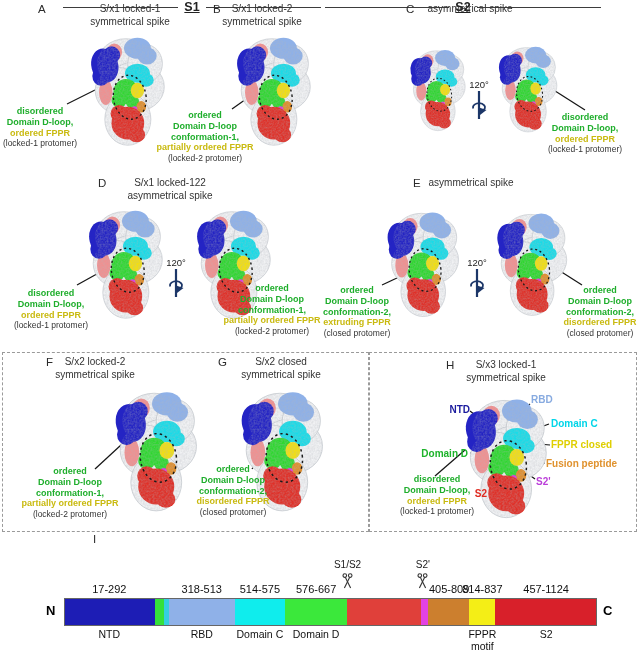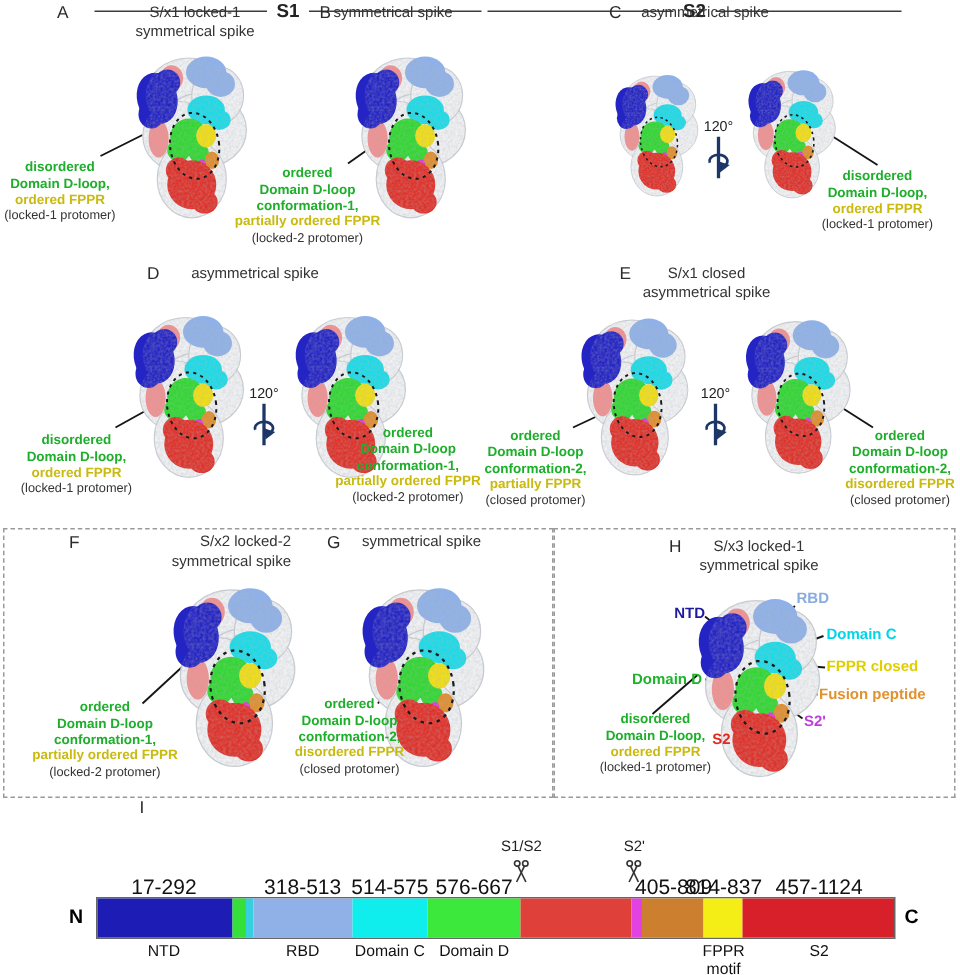--- a/index.html
+++ b/index.html
@@ -14,24 +14,24 @@
   .annotation .ln-plain{font-weight:normal;font-size:8.5px;}
   .rot-icon{position:absolute;width:34px;text-align:center;}
   .rot-icon .deg{font-size:9.5px;color:#222;display:block;margin-bottom:1px;}
   .domain-label{position:absolute;font-size:10px;font-weight:bold;white-space:nowrap;}
   .domain-label.r{transform:translateX(-100%);}
   .dashed-box{position:absolute;border:1.5px dashed #9a9a9a;}
   #overlay{position:absolute;left:0;top:0;pointer-events:none;}
   .ptr{stroke:#151515;stroke-width:1.25;}
   .bracket{position:absolute;top:549;display:flex;align-items:center;gap:6px;}
   .bracket .bline{flex:1;border-top:1.8px solid #3d3d3d;height:0;}
-  .bracket .blabel{font-weight:bold;font-size:12.5px;color:#222;}
+  .bracket .blabel{font-weight:bold;font-size:12.5px;color:#222;text-decoration:underline;}
   .cleave-label{position:absolute;font-size:10px;color:#222;transform:translateX(-50%);white-space:nowrap;}
   .scissors{position:absolute;}
-  .num{position:absolute;font-size:14px;color:#111;transform:translateX(-50%);white-space:nowrap;}
+  .num{position:absolute;font-size:11px;color:#111;transform:translateX(-50%);white-space:nowrap;}
   .seg-label{position:absolute;font-size:10.5px;line-height:11.5px;color:#111;
              transform:translateX(-50%);text-align:center;white-space:nowrap;}
   #bar{position:absolute;left:64px;top:598px;width:533px;height:28px;
        border:1px solid #666;display:flex;box-sizing:border-box;}
   .bar-seg{height:100%;}
   .terminus{position:absolute;font-weight:bold;font-size:13px;color:#000;}
   .schem-letter{position:absolute;font-size:11.5px;color:#2b2b2b;}
 </style>
 </head>
 <body>
@@ -161,20 +161,21 @@
       <use href="#spike-shape"></use>
     </svg>
     <div class="annotation" style="left: -35px; top: 106px;">
       <div class="ln-green" style="color: rgb(31, 174, 44);">disordered</div>
       <div class="ln-green" style="color: rgb(31, 174, 44);">Domain D-loop,</div>
       <div class="ln-yellow" style="color: rgb(201, 186, 16);">ordered FPPR</div>
       <div class="ln-plain" style="color: rgb(51, 51, 51);">(locked-1 protomer)</div>
     </div>
     <div class="panel-letter" style="left: 213px; top: 3px;">B</div>
     <div class="panel-title" style="left: 187px; top: 3px;">
+      <div>S/x1 locked-2</div>
       <div>symmetrical spike</div>
     </div>
     <svg class="spike" width="96" height="122" style="left: 222px; top: 30px;">
       <use href="#spike-shape"></use>
     </svg>
     <div class="annotation" style="left: 130px; top: 110px;">
       <div class="ln-green" style="color: rgb(31, 174, 44);">ordered</div>
       <div class="ln-green" style="color: rgb(31, 174, 44);">Domain D-loop</div>
       <div class="ln-green" style="color: rgb(31, 174, 44);">conformation-1,</div>
       <div class="ln-yellow" style="color: rgb(201, 186, 16);">partially ordered FPPR</div>
@@ -196,20 +197,21 @@
         <polygon points="9,24 15.5,19 8,16.5" fill="#1c3668"></polygon>
       </svg></div>
     <div class="annotation" style="left: 510px; top: 112px;">
       <div class="ln-green" style="color: rgb(31, 174, 44);">disordered</div>
       <div class="ln-green" style="color: rgb(31, 174, 44);">Domain D-loop,</div>
       <div class="ln-yellow" style="color: rgb(201, 186, 16);">ordered FPPR</div>
       <div class="ln-plain" style="color: rgb(51, 51, 51);">(locked-1 protomer)</div>
     </div>
     <div class="panel-letter" style="left: 98px; top: 177px;">D</div>
     <div class="panel-title" style="left: 95px; top: 177px;">
+      <div>S/x1 locked-122</div>
       <div>asymmetrical spike</div>
     </div>
     <svg class="spike" width="96" height="122" style="left: 74px; top: 203px;">
       <use href="#spike-shape"></use>
     </svg>
     <svg class="spike" width="96" height="122" style="left: 182px; top: 203px;">
       <use href="#spike-shape"></use>
     </svg>
     <div class="rot-icon" style="left: 159px; top: 257px;"><span class="deg">120°</span><svg width="16" height="28" viewBox="0 0 16 28">
         <line x1="8" y1="0" x2="8" y2="28" stroke="#1c3668" stroke-width="2.2"></line>
@@ -224,65 +226,65 @@
     </div>
     <div class="annotation" style="left: 197px; top: 283px;">
       <div class="ln-green" style="color: rgb(31, 174, 44);">ordered</div>
       <div class="ln-green" style="color: rgb(31, 174, 44);">Domain D-loop</div>
       <div class="ln-green" style="color: rgb(31, 174, 44);">conformation-1,</div>
       <div class="ln-yellow" style="color: rgb(201, 186, 16);">partially ordered FPPR</div>
       <div class="ln-plain" style="color: rgb(51, 51, 51);">(locked-2 protomer)</div>
     </div>
     <div class="panel-letter" style="left: 413px; top: 177px;">E</div>
     <div class="panel-title" style="left: 396px; top: 177px;">
-      <div>S/x1 closed</div>
       <div>asymmetrical spike</div>
     </div>
     <svg class="spike" width="93" height="122" style="left: 373px; top: 203px;">
       <use href="#spike-shape"></use>
     </svg>
     <svg class="spike" width="91" height="122" style="left: 483px; top: 203px;">
       <use href="#spike-shape"></use>
     </svg>
     <div class="rot-icon" style="left: 460px; top: 257px;"><span class="deg">120°</span><svg width="16" height="28" viewBox="0 0 16 28">
         <line x1="8" y1="0" x2="8" y2="28" stroke="#1c3668" stroke-width="2.2"></line>
         <path d="M 2.2 17.5 A 6 4.2 0 1 1 11.5 19.8" fill="none" stroke="#1c3668" stroke-width="1.8"></path>
         <polygon points="9,24 15.5,19 8,16.5" fill="#1c3668"></polygon>
       </svg></div>
     <div class="annotation" style="left: 282px; top: 285px;">
       <div class="ln-green" style="color: rgb(31, 174, 44);">ordered</div>
       <div class="ln-green" style="color: rgb(31, 174, 44);">Domain D-loop</div>
       <div class="ln-green" style="color: rgb(31, 174, 44);">conformation-2,</div>
-      <div class="ln-yellow" style="color: rgb(201, 186, 16);">partially FPPR</div>
+      <div class="ln-yellow" style="color: rgb(201, 186, 16);">extruding FPPR</div>
       <div class="ln-plain" style="color: rgb(51, 51, 51);">(closed protomer)</div>
     </div>
     <div class="annotation" style="left: 525px; top: 285px;">
       <div class="ln-green" style="color: rgb(31, 174, 44);">ordered</div>
       <div class="ln-green" style="color: rgb(31, 174, 44);">Domain D-loop</div>
       <div class="ln-green" style="color: rgb(31, 174, 44);">conformation-2,</div>
       <div class="ln-yellow" style="color: rgb(201, 186, 16);">disordered FPPR</div>
       <div class="ln-plain" style="color: rgb(51, 51, 51);">(closed protomer)</div>
     </div>
     <div class="panel-letter" style="left: 46px; top: 356px;">F</div>
-    <div class="panel-title" style="left: 44px; top: 356px; text-align: right;">
+    <div class="panel-title" style="left: 20px; top: 356px;">
       <div>S/x2 locked-2</div>
       <div>symmetrical spike</div>
     </div>
     <svg class="spike" width="106" height="134" style="left: 99px; top: 384px;">
       <use href="#spike-shape"></use>
     </svg>
     <div class="annotation" style="left: -5px; top: 466px;">
       <div class="ln-green" style="color: rgb(31, 174, 44);">ordered</div>
       <div class="ln-green" style="color: rgb(31, 174, 44);">Domain D-loop</div>
       <div class="ln-green" style="color: rgb(31, 174, 44);">conformation-1,</div>
       <div class="ln-yellow" style="color: rgb(201, 186, 16);">partially ordered FPPR</div>
       <div class="ln-plain" style="color: rgb(51, 51, 51);">(locked-2 protomer)</div>
     </div>
     <div class="panel-letter" style="left: 218px; top: 356px;">G</div>
     <div class="panel-title" style="left: 206px; top: 356px;">
+      <div>S/x2 closed</div>
       <div>symmetrical spike</div>
     </div>
     <svg class="spike" width="106" height="134" style="left: 225px; top: 384px;">
       <use href="#spike-shape"></use>
     </svg>
     <div class="annotation" style="left: 158px; top: 464px;">
       <div class="ln-green" style="color: rgb(31, 174, 44);">ordered</div>
       <div class="ln-green" style="color: rgb(31, 174, 44);">Domain D-loop</div>
       <div class="ln-green" style="color: rgb(31, 174, 44);">conformation-2,</div>
       <div class="ln-yellow" style="color: rgb(201, 186, 16);">disordered FPPR</div>

